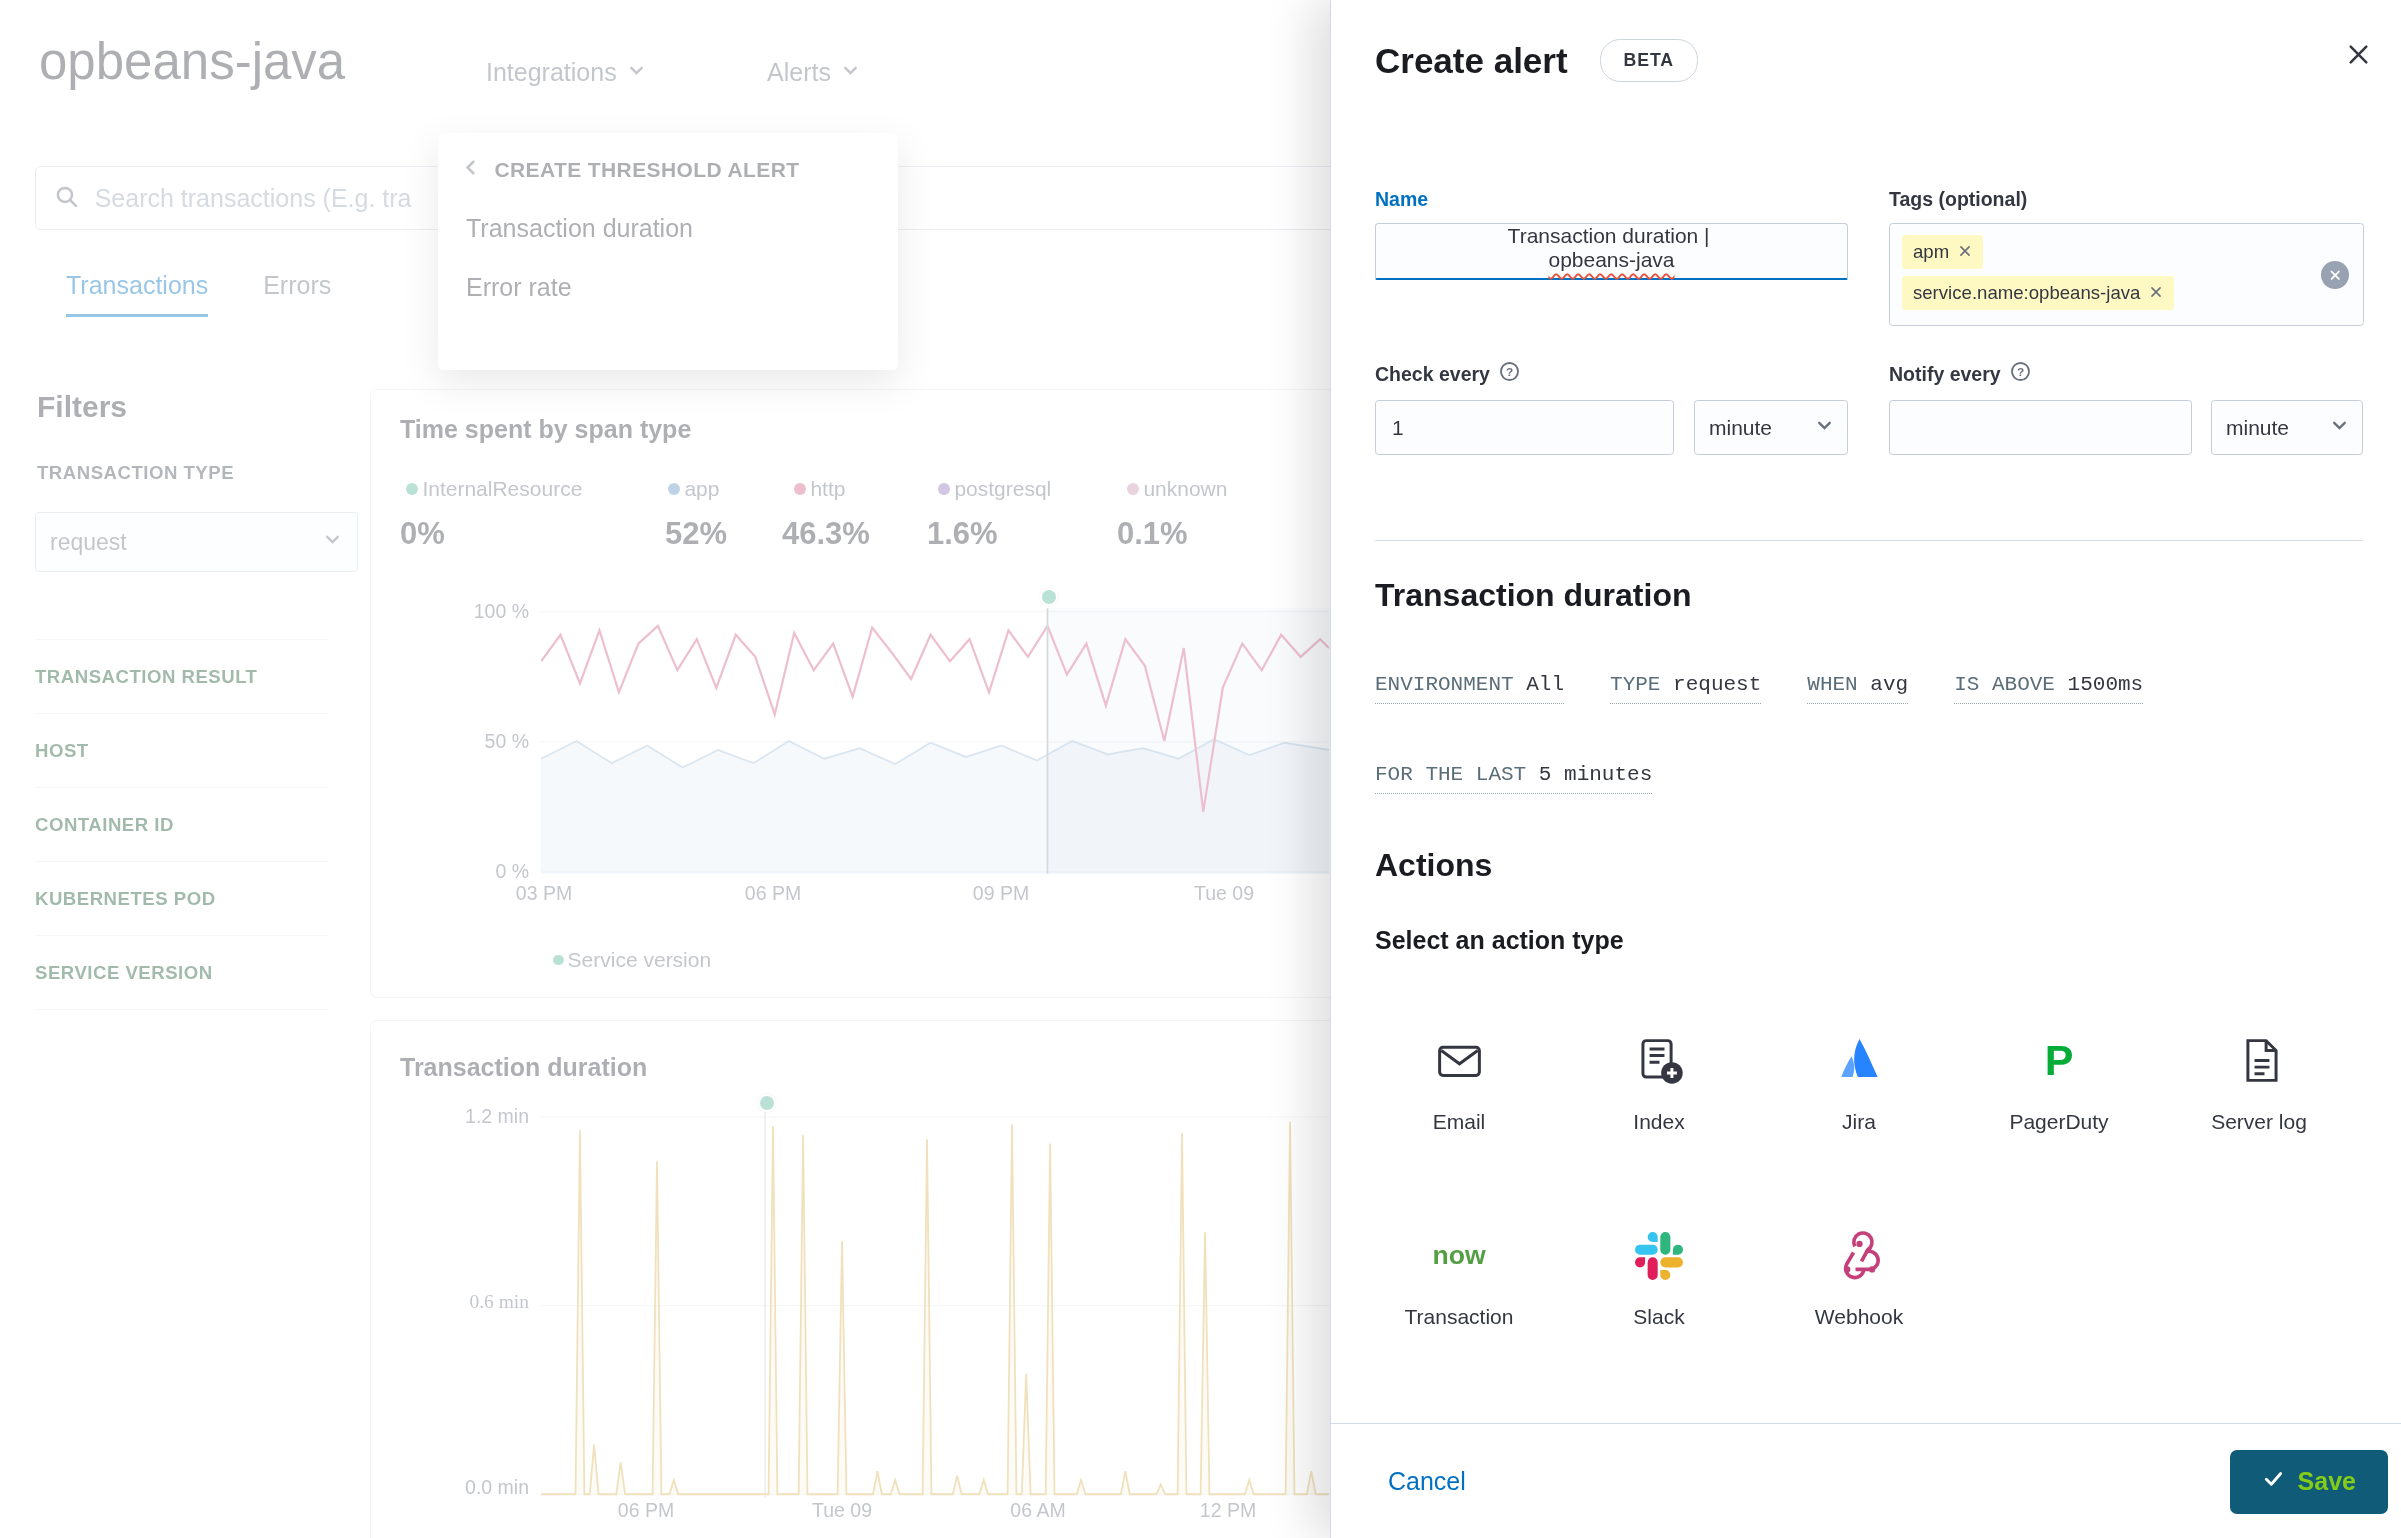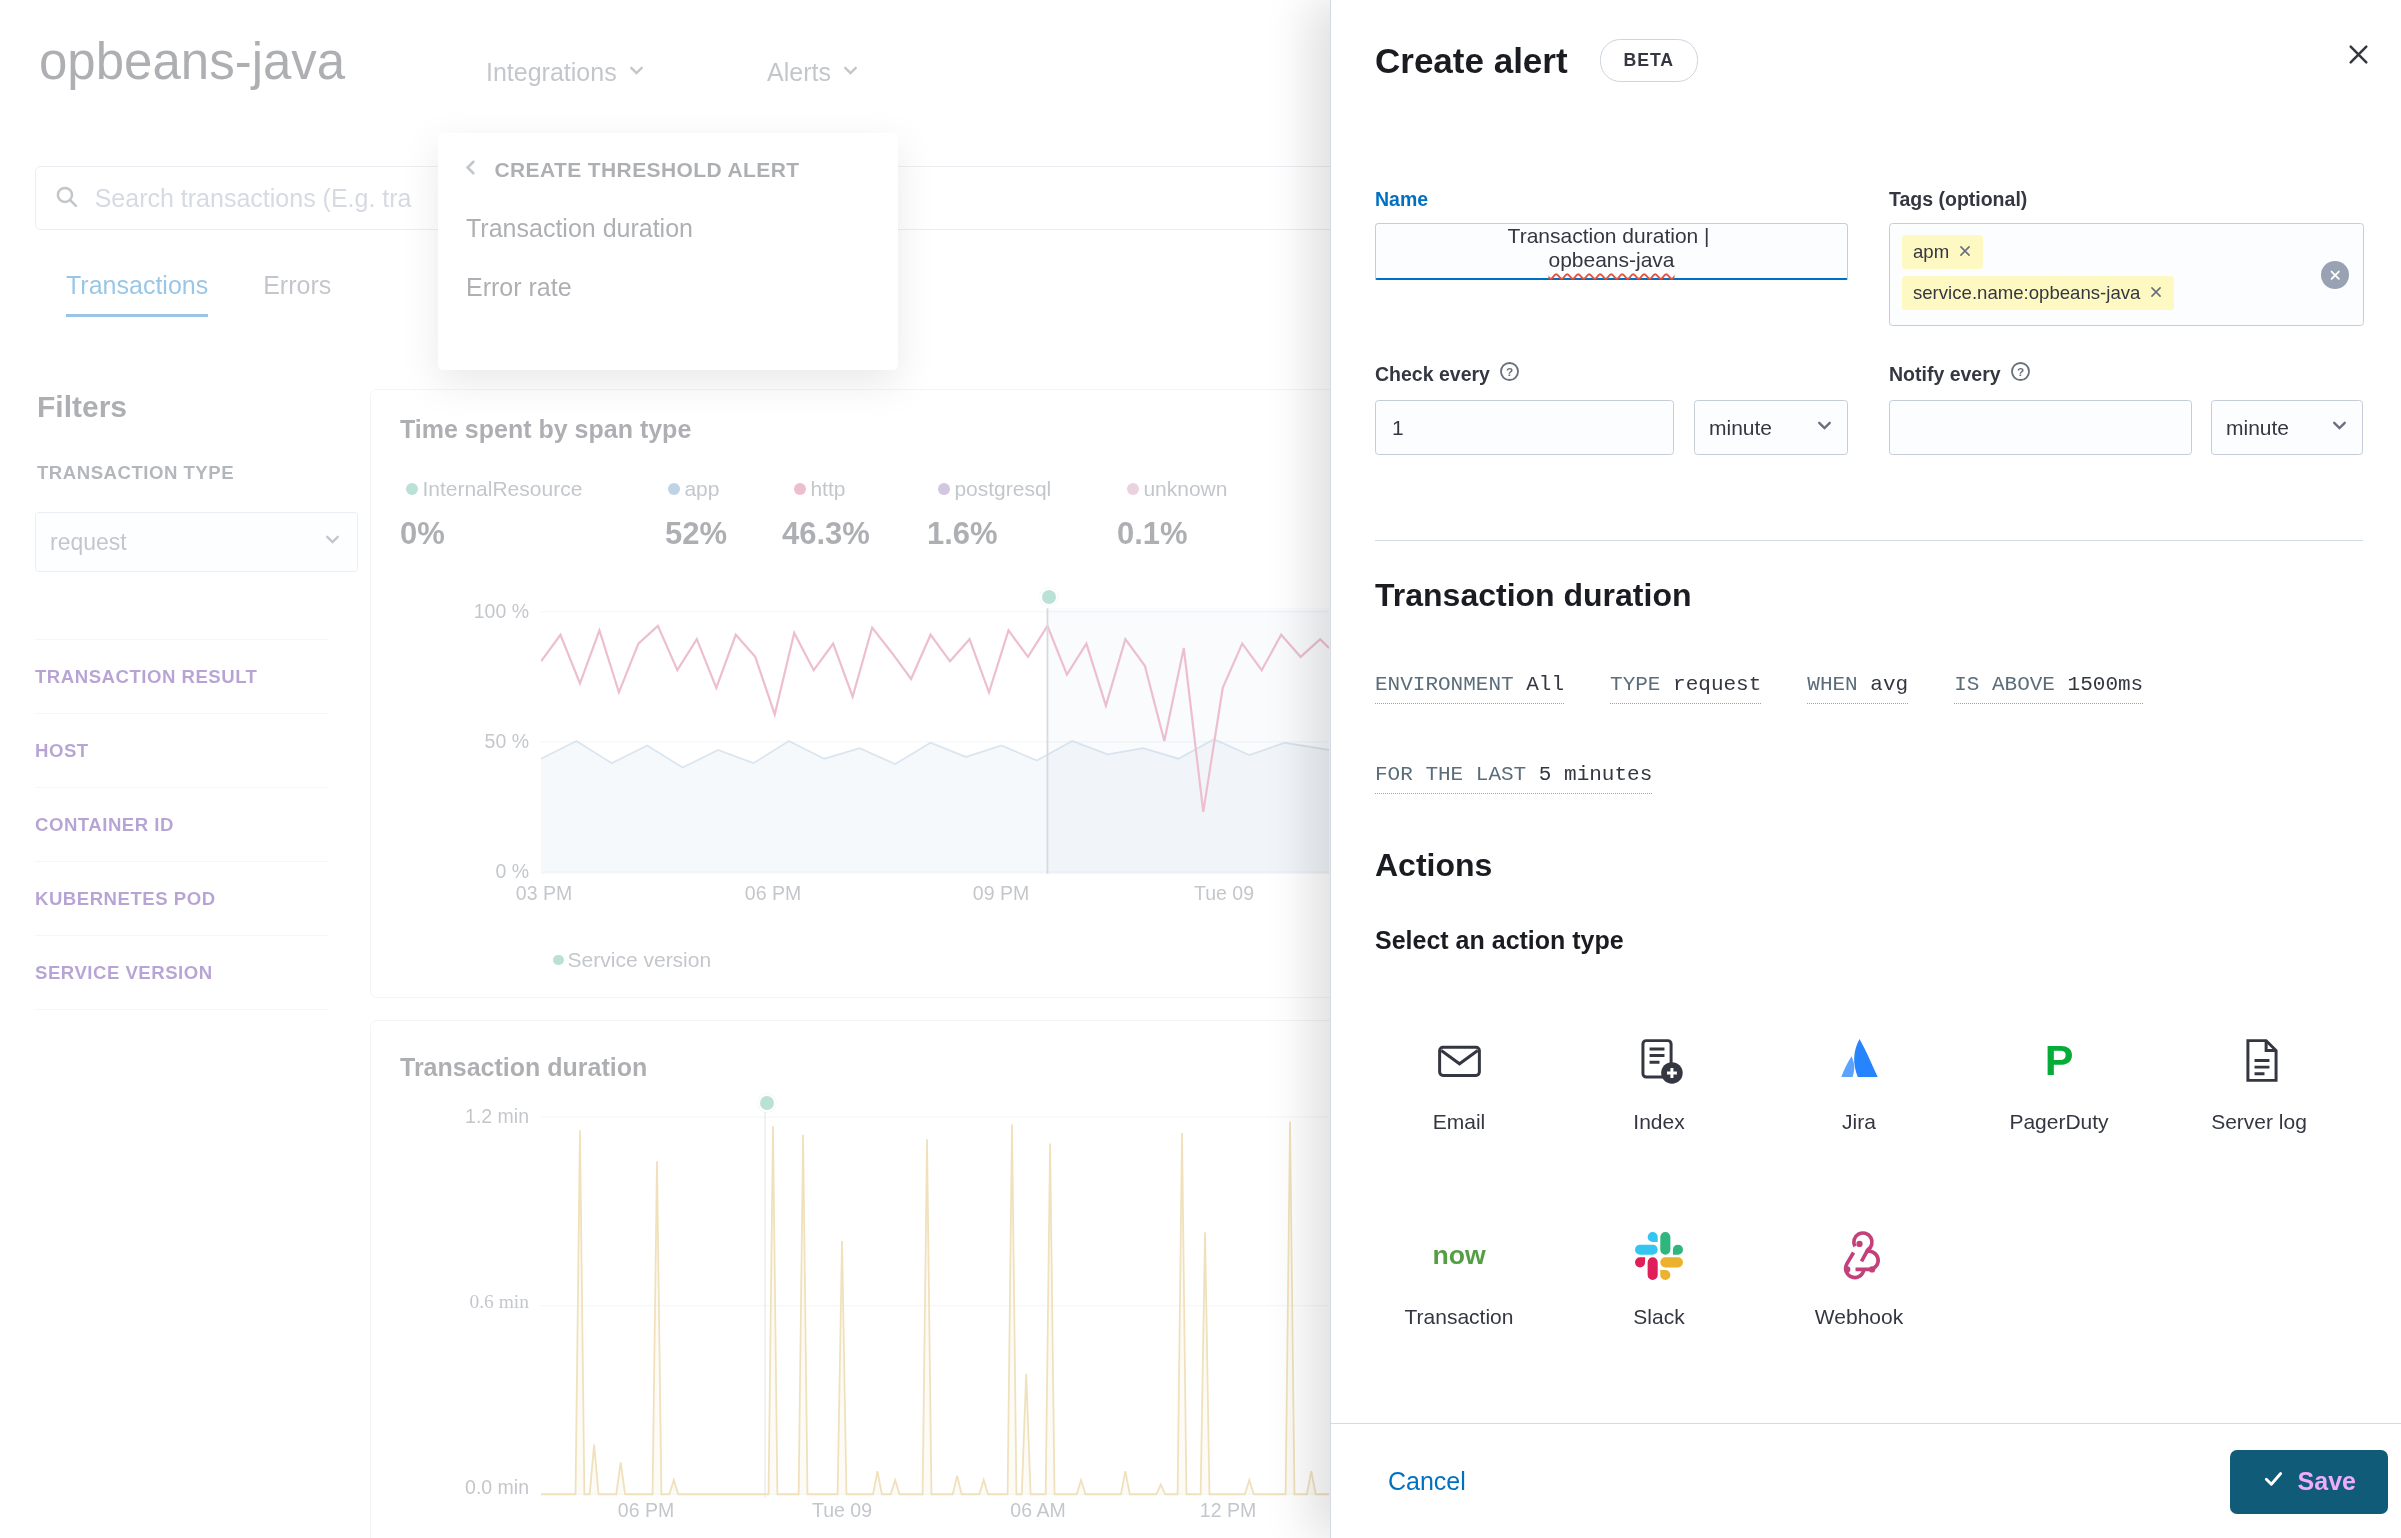--- a/index.html
+++ b/index.html
@@ -19,21 +19,21 @@
   .tabs-row{display:flex;gap:55px;font-size:25px;}
   .tab{padding-bottom:14px;color:#69707d;cursor:pointer;}
   .tab.active{color:#0071c2;border-bottom:3.5px solid #0071c2;}
   .filters-title{font-size:30px;font-weight:700;}
   .facet-label{font-size:18.6px;font-weight:700;letter-spacing:0.5px;color:#434c56;}
   .facet-select{display:flex;align-items:center;justify-content:space-between;padding:0 14px;
                 height:58px;border:0.9px solid #cdd3de;border-radius:3.5px;background:#fbfdfe;
                 font-size:23px;color:#69707d;}
   .filter-rows{border-top:0.9px solid #e3e8ef;}
   .filter-row{height:73px;display:flex;align-items:center;border-bottom:0.9px solid #e3e8ef;
-              font-size:18.6px;font-weight:700;letter-spacing:0.5px;color:#4c1d95;cursor:pointer;}
+              font-size:18.6px;font-weight:700;letter-spacing:0.5px;color:#14532d;cursor:pointer;}
   .card{background:#fff;border:0.9px solid #dfe5ec;border-radius:7px;}
   .card-title{font-size:25px;font-weight:700;color:#343741;}
   .legend-item{display:flex;align-items:center;gap:4px;font-size:21px;color:#69707d;}
   .legend-dot{width:12.4px;height:12.4px;border-radius:50%;}
   .pct{font-size:31px;font-weight:700;color:#343741;}
   .tick{font-size:19.5px;color:#69707d;}
   .ytick{width:80px;text-align:right;}
   .xtick{width:106px;text-align:center;}
   .annot-dot{width:14px;height:14px;border-radius:50%;background:#54b399;border:2.7px solid #fff;
              box-shadow:0 0 0 0.9px rgba(0,0,0,.08);}
@@ -80,21 +80,21 @@
   .action-grid{display:grid;grid-template-columns:repeat(5,200px);grid-auto-rows:195px;}
   .action-cell{display:flex;flex-direction:column;align-items:center;padding-top:14px;gap:21px;cursor:pointer;}
   .action-label{font-size:21px;color:#343741;}
   .logo-text-p{font-size:43px;font-weight:800;color:#06ac38;line-height:57px;}
   .logo-text-now{font-size:26.6px;font-weight:700;color:#549f45;line-height:57px;}
   .icon-64{width:57px;height:57px;display:flex;align-items:center;justify-content:center;}
   .flyout-footer{position:absolute;left:0;right:0;top:1423px;bottom:0;border-top:0.9px solid #d3dae6;
                  display:flex;align-items:center;justify-content:space-between;padding:0 14px 0 57px;}
   .cancel-link{font-size:25px;color:#0071c2;cursor:pointer;}
   .save-btn{display:flex;align-items:center;gap:12.4px;height:64px;padding:0 32px;border-radius:7px;
-            background:#0f5b78;color:#f0abfc;font-size:25px;font-weight:700;cursor:pointer;border:none;}
+            background:#0f5b78;color:#84cc16;font-size:25px;font-weight:700;cursor:pointer;border:none;}
   .close-btn{position:absolute;right:23px;top:35px;width:41px;height:41px;display:flex;align-items:center;
              justify-content:center;cursor:pointer;}
 </style>
 </head>
 <body>
 
 <div class="screen">
 
   <div class="bg">
 

